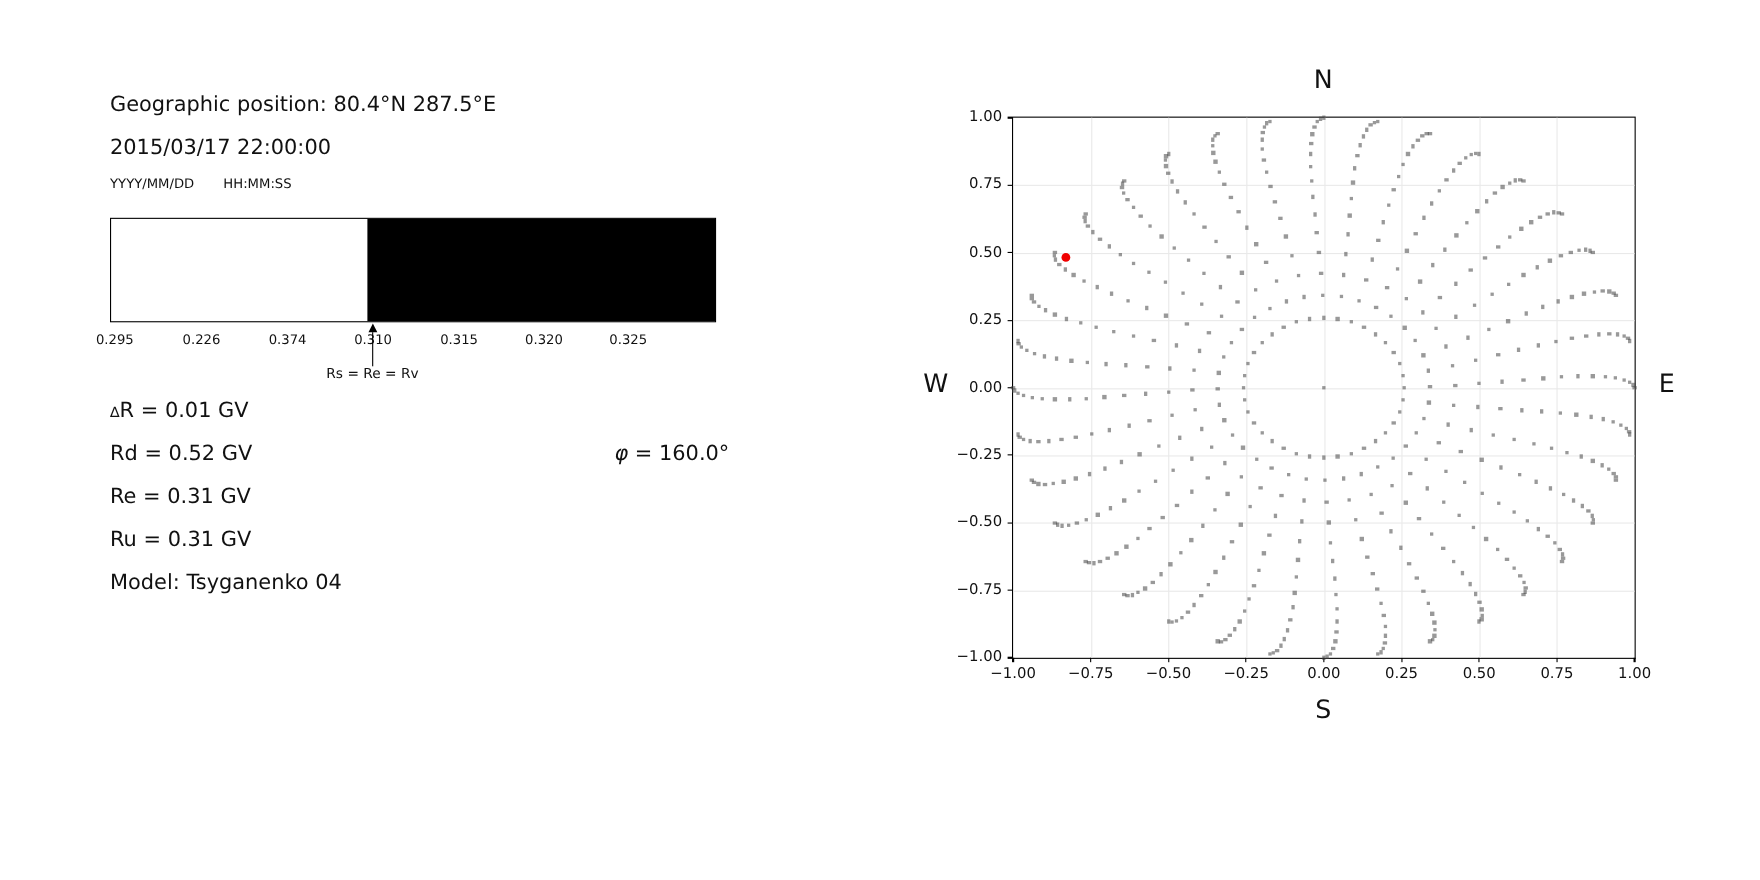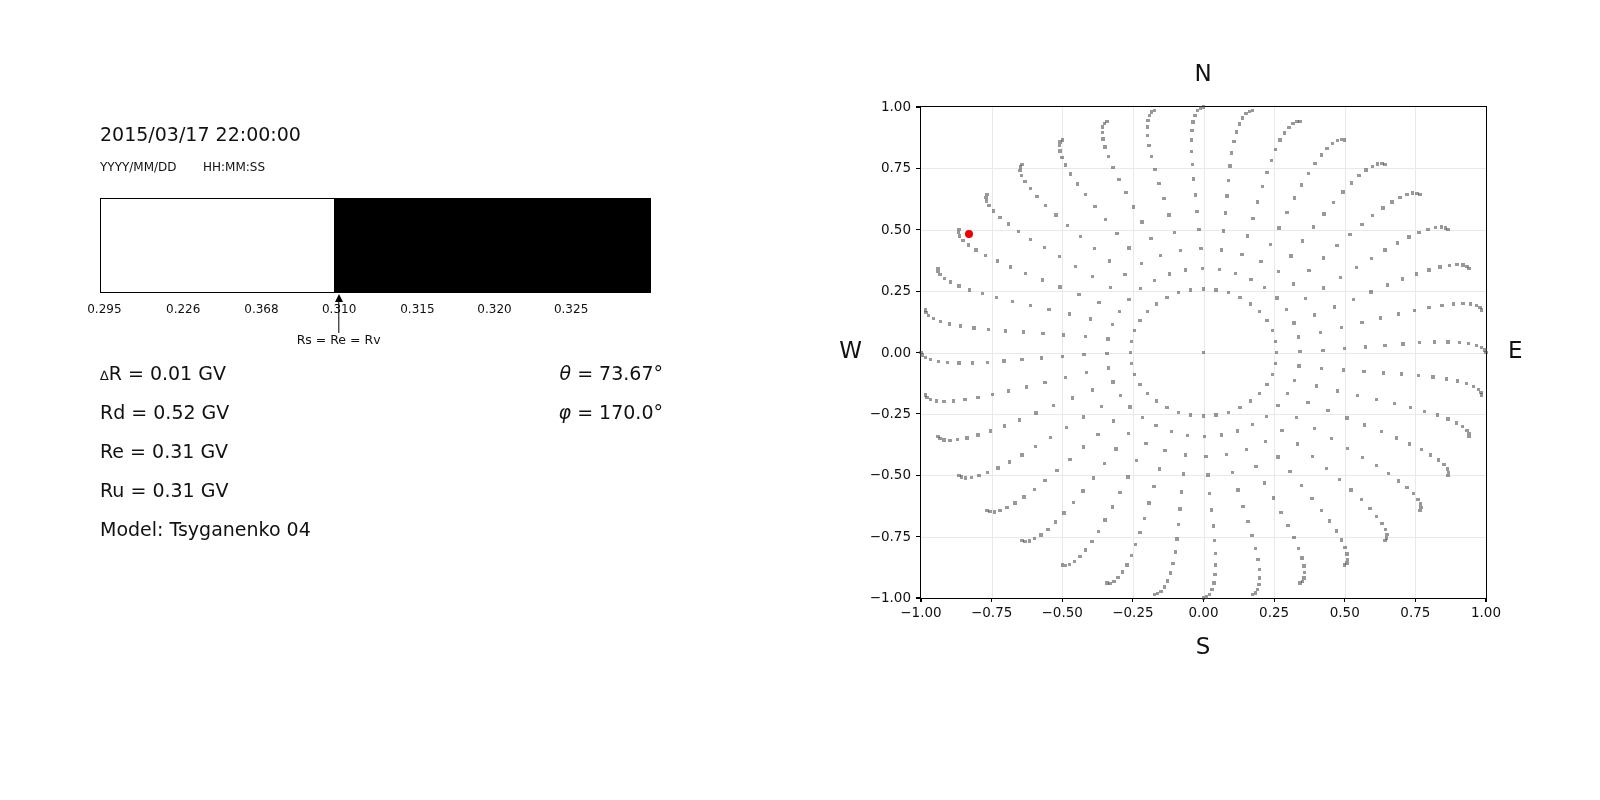--- a/index.html
+++ b/index.html
@@ -39,60 +39,58 @@
   .caption2{top:719px;}
   #credit{left:0px;top:754px;width:1568px;text-align:center;font-size:13px;}
   .math{font-style:italic;}
   .delta{font-size:13px;}
 </style>
 </head>
 <body>
 
 <div id="canvas">
 
+  <div class="abs t-main" style="left:100px;top:85px;">Geographic position: 80.4°N 287.5°E</div>
 
   <div class="abs t-main" style="left:100px;top:124px;">2015/03/17 22:00:00</div>
 
   <div class="abs t-small" style="left:100px;top:161px;">YYYY/MM/DD</div>
 
   <div class="abs t-small" style="left:203px;top:161px;">HH:MM:SS</div>
 
 
   <div class="abs" id="penumbra-bar">
     <div id="penumbra-forbidden" style="left: 42.5%; background: rgb(0, 0, 0);"></div>
   </div>
   <div class="abs" id="penumbra-ticks">
       <span class="pen-tick-label" style="left: 0.8%;">0.295</span>
       <span class="pen-tick-label" style="left: 15.1%;">0.226</span>
-      <span class="pen-tick-label" style="left: 29.3%;">0.368</span>
+      <span class="pen-tick-label" style="left: 29.3%;">0.374</span>
       <span class="pen-tick-label" style="left: 43.4%;">0.310</span>
       <span class="pen-tick-label" style="left: 57.6%;">0.315</span>
       <span class="pen-tick-label" style="left: 71.6%;">0.320</span>
       <span class="pen-tick-label" style="left: 85.5%;">0.325</span>
     </div>
 
   <div class="abs" id="arrow" style="left:338.6px;top:294px;">
     <div id="arrow-head"></div>
     <div id="arrow-shaft"></div>
   </div>
   <div class="abs" id="arrow-label" style="left:338.6px;top:333px;">Rs = Re = Rv</div>
 
   <div class="abs t-main" style="left:100px;top:363px;">
     <span class="delta">∆</span><span>R = 0.01 GV</span>
   </div>
   <div class="abs t-main" style="left:100px;top:402px;">Rd = 0.52 GV</div>
   <div class="abs t-main" style="left:100px;top:441px;">Re = 0.31 GV</div>
   <div class="abs t-main" style="left:100px;top:480px;">Ru = 0.31 GV</div>
   <div class="abs t-main" style="left:100px;top:519px;">Model: Tsyganenko 04</div>
 
-  <div class="abs t-main right-col" style="left:363px;top:363px;">
-    <span class="math">θ</span><span> = 73.67°</span>
-  </div>
   <div class="abs t-main right-col" style="left:363px;top:402px;">
-    <span class="math">φ</span><span> = 170.0°</span>
+    <span class="math">φ</span><span> = 160.0°</span>
   </div>
 
   <div class="abs" id="plot">
       <div class="gl gl-v" style="left: 70.625px; background: rgb(233, 233, 233);"></div>
       <div class="gl gl-v" style="left: 141.25px; background: rgb(233, 233, 233);"></div>
       <div class="gl gl-v" style="left: 211.875px; background: rgb(233, 233, 233);"></div>
       <div class="gl gl-v" style="left: 282.5px; background: rgb(233, 233, 233);"></div>
       <div class="gl gl-v" style="left: 353.125px; background: rgb(233, 233, 233);"></div>
       <div class="gl gl-v" style="left: 423.75px; background: rgb(233, 233, 233);"></div>
       <div class="gl gl-v" style="left: 494.375px; background: rgb(233, 233, 233);"></div>

